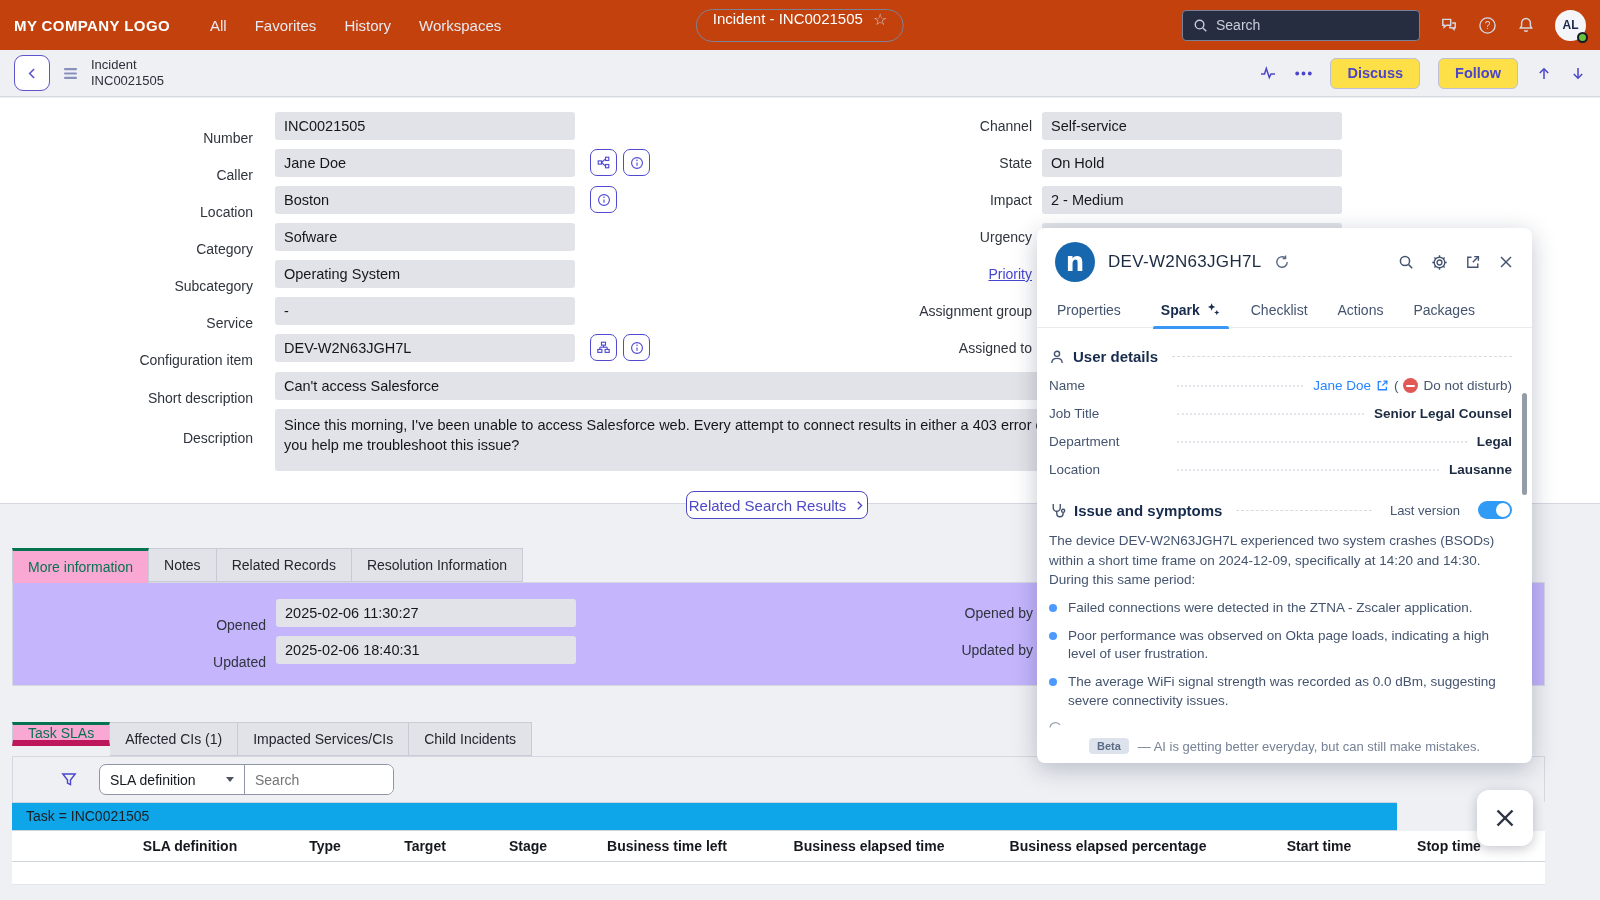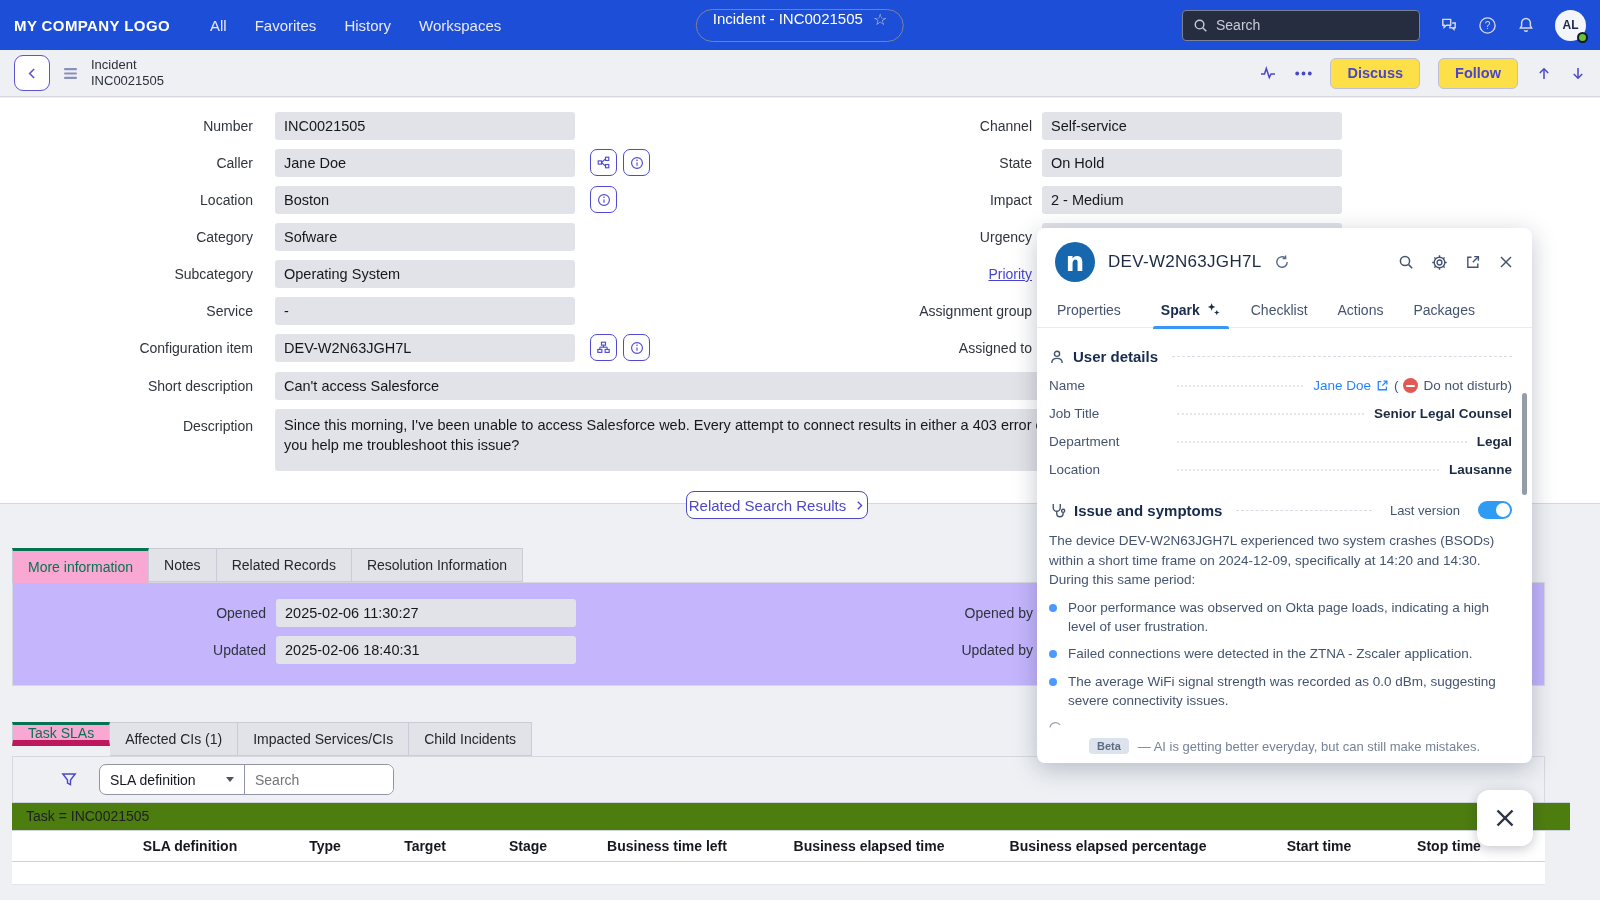--- a/index.html
+++ b/index.html
@@ -9,21 +9,21 @@
     background:#eef0f4;
     position:relative;
     overflow:hidden;
     color:#14171d;
   }
   svg { display:block; }
 
   
   .topnav {
     position:absolute; top:0; left:0; width:1600px; height:50px;
-    background:#1d4ed8; display:flex; align-items:center; padding:0 14px; z-index:20;
+    background:#c2410c; display:flex; align-items:center; padding:0 14px; z-index:20;
   }
   .brand { color:#fff; font-weight:800; font-size:15px; letter-spacing:.4px; margin-right:26px; white-space:nowrap; }
   .topnav-item { color:#e8eaf2; font-size:15px; margin:0 14px; cursor:pointer; }
   .context-pill {
     position:absolute; left:50%; transform:translateX(-50%);
     border:1px solid #7d8299; border-radius:17px; height:33px;
     display:flex; gap:10px; padding:0 16px; color:#fff; font-size:15px; cursor:pointer;
   }
   .pill-star { color:#c8cbd8; font-size:16px; }
   .topnav-right { margin-left:auto; display:flex; align-items:center; gap:20px; }
@@ -53,21 +53,21 @@
   .hamburger { margin:0 12px 0 14px; color:#8a90bd; cursor:pointer; }
   .tb-title { font-size:13px; color:#2b2f39; line-height:1.25; }
   .toolbar-right { margin-left:auto; display:flex; align-items:center; gap:18px; color:#4b46c9; }
   .tb-btn { background:#fde047; border:1px solid #bcbfd6; border-radius:6px; height:31px; padding:0 16px;
     color:#4b46c9; font-size:14.5px; font-weight:bold; cursor:pointer; font-family:"Liberation Sans",sans-serif; }
 
   
   .form-region { position:absolute; top:98px; left:0; width:1600px; height:406px; background:#fff;
     border-bottom:1px solid #d5d8e0; }
   .frow { position:absolute; height:28px; }
-  .flabel { position:absolute; width:253px; left:0; text-align:right; font-size:14px; color:#2f343d; line-height:28px; }
+  .flabel { position:absolute; width:253px; left:0; text-align:right; font-size:14px; color:#2f343d; line-height:28px;margin-top:12px; }
   .flabel-r { position:absolute; width:262px; left:770px; text-align:right; font-size:14px; color:#2f343d; line-height:28px; }
   .fbox { position:absolute; left:275px; width:300px; height:28px; background:#e2e3e8; border-radius:3px;
     font-size:14.5px; color:#14171d; line-height:28px; padding:0 9px; white-space:nowrap; overflow:hidden; }
   .fbox-r { left:1042px; }
   .fbox-wide { width:1066px; }
   .side-btn { position:absolute; width:27px; height:27px; background:#fff; border:1.5px solid #4f4ad0;
     border-radius:7px; color:#4f4ad0; display:flex; align-items:center; justify-content:center; cursor:pointer; }
   .link-label { color:#4645d0; text-decoration:underline; cursor:pointer; }
   .desc-box { position:absolute; left:275px; top:311px; width:1066px; height:62px; background:#e2e3e8;
     border-radius:3px; font-size:14.5px; color:#14171d; padding:6px 9px; line-height:1.4; }
@@ -89,21 +89,21 @@
     border:1px solid #d5d8e0; border-bottom:none; display:flex; align-items:center; }
   .filter-funnel { color:#4b46c9; margin-left:48px; cursor:pointer; }
   .filter-ctrl { display:flex; margin-left:22px; height:31px; background:#fff; border:1px solid #8f94a6;
     border-radius:7px; overflow:hidden; }
   .filter-select { width:145px; display:flex; align-items:center; justify-content:space-between;
     padding:0 10px; font-size:14px; color:#14171d; border-right:1px solid #8f94a6; cursor:pointer; }
   .caret { width:0; height:0; border-left:4px solid transparent; border-right:4px solid transparent;
     border-top:5px solid #4e5360; }
   .filter-ctrl input { border:none; outline:none; width:148px; padding:0 10px; font-size:14px;
     font-family:"Liberation Sans",sans-serif; color:#14171d; }
-  .task-row { position:absolute; left:12px; top:802px; width:1558px; height:29px; background:#4d7c0f;
+  .task-row { position:absolute; left:12px; top:802px; width:1385px; height:29px; background:#0ea5e9;
     border-top:1px solid #cfd3db; border-bottom:1px solid #cfd3db; font-size:14px; color:#1d2026;
     line-height:27px; padding-left:14px; }
   .head-row { position:absolute; left:12px; top:831px; width:1533px; height:31px; background:#fff;
     border-bottom:1px solid #cfd3db; }
   .head-cell { position:absolute; top:0; transform:translateX(-50%); font-size:14px; font-weight:bold;
     color:#15181e; line-height:31px; white-space:nowrap; cursor:pointer; }
   .empty-row { position:absolute; left:12px; top:862px; width:1533px; height:23px; background:#fff;
     border-bottom:1px solid #e2e5ea; }
 
   .float-close { position:absolute; left:1477px; top:790px; width:56px; height:56px; background:#fff;
@@ -547,25 +547,25 @@
       <span class="ttl">Issue and symptoms</span>
       <span class="dash"></span>
       <span class="lastver">Last version</span>
       <span class="toggle"></span>
     </div>
 
     <div class="ppara">The device DEV-W2N63JGH7L experienced two system crashes (BSODs) within a short time frame on 2024-12-09, specifically at 14:20 and 14:30. During this same period:</div>
 
     <div class="bullet">
       <span class="dot"></span>
-      <span>Poor performance was observed on Okta page loads, indicating a high level of user frustration.</span>
+      <span>Failed connections were detected in the ZTNA - Zscaler application.</span>
     </div>
     <div class="bullet">
       <span class="dot"></span>
-      <span>Failed connections were detected in the ZTNA - Zscaler application.</span>
+      <span>Poor performance was observed on Okta page loads, indicating a high level of user frustration.</span>
     </div>
     <div class="bullet">
       <span class="dot"></span>
       <span>The average WiFi signal strength was recorded as 0.0 dBm, suggesting severe connectivity issues.</span>
     </div>
 
     <div class="cut-refresh">
       <svg width="13" height="7" viewBox="0 0 13 7" fill="none" stroke="currentColor" stroke-width="1.3">
           <path d="M1 6.5A5.5 5.5 0 0 1 11 4"></path>
         </svg>

